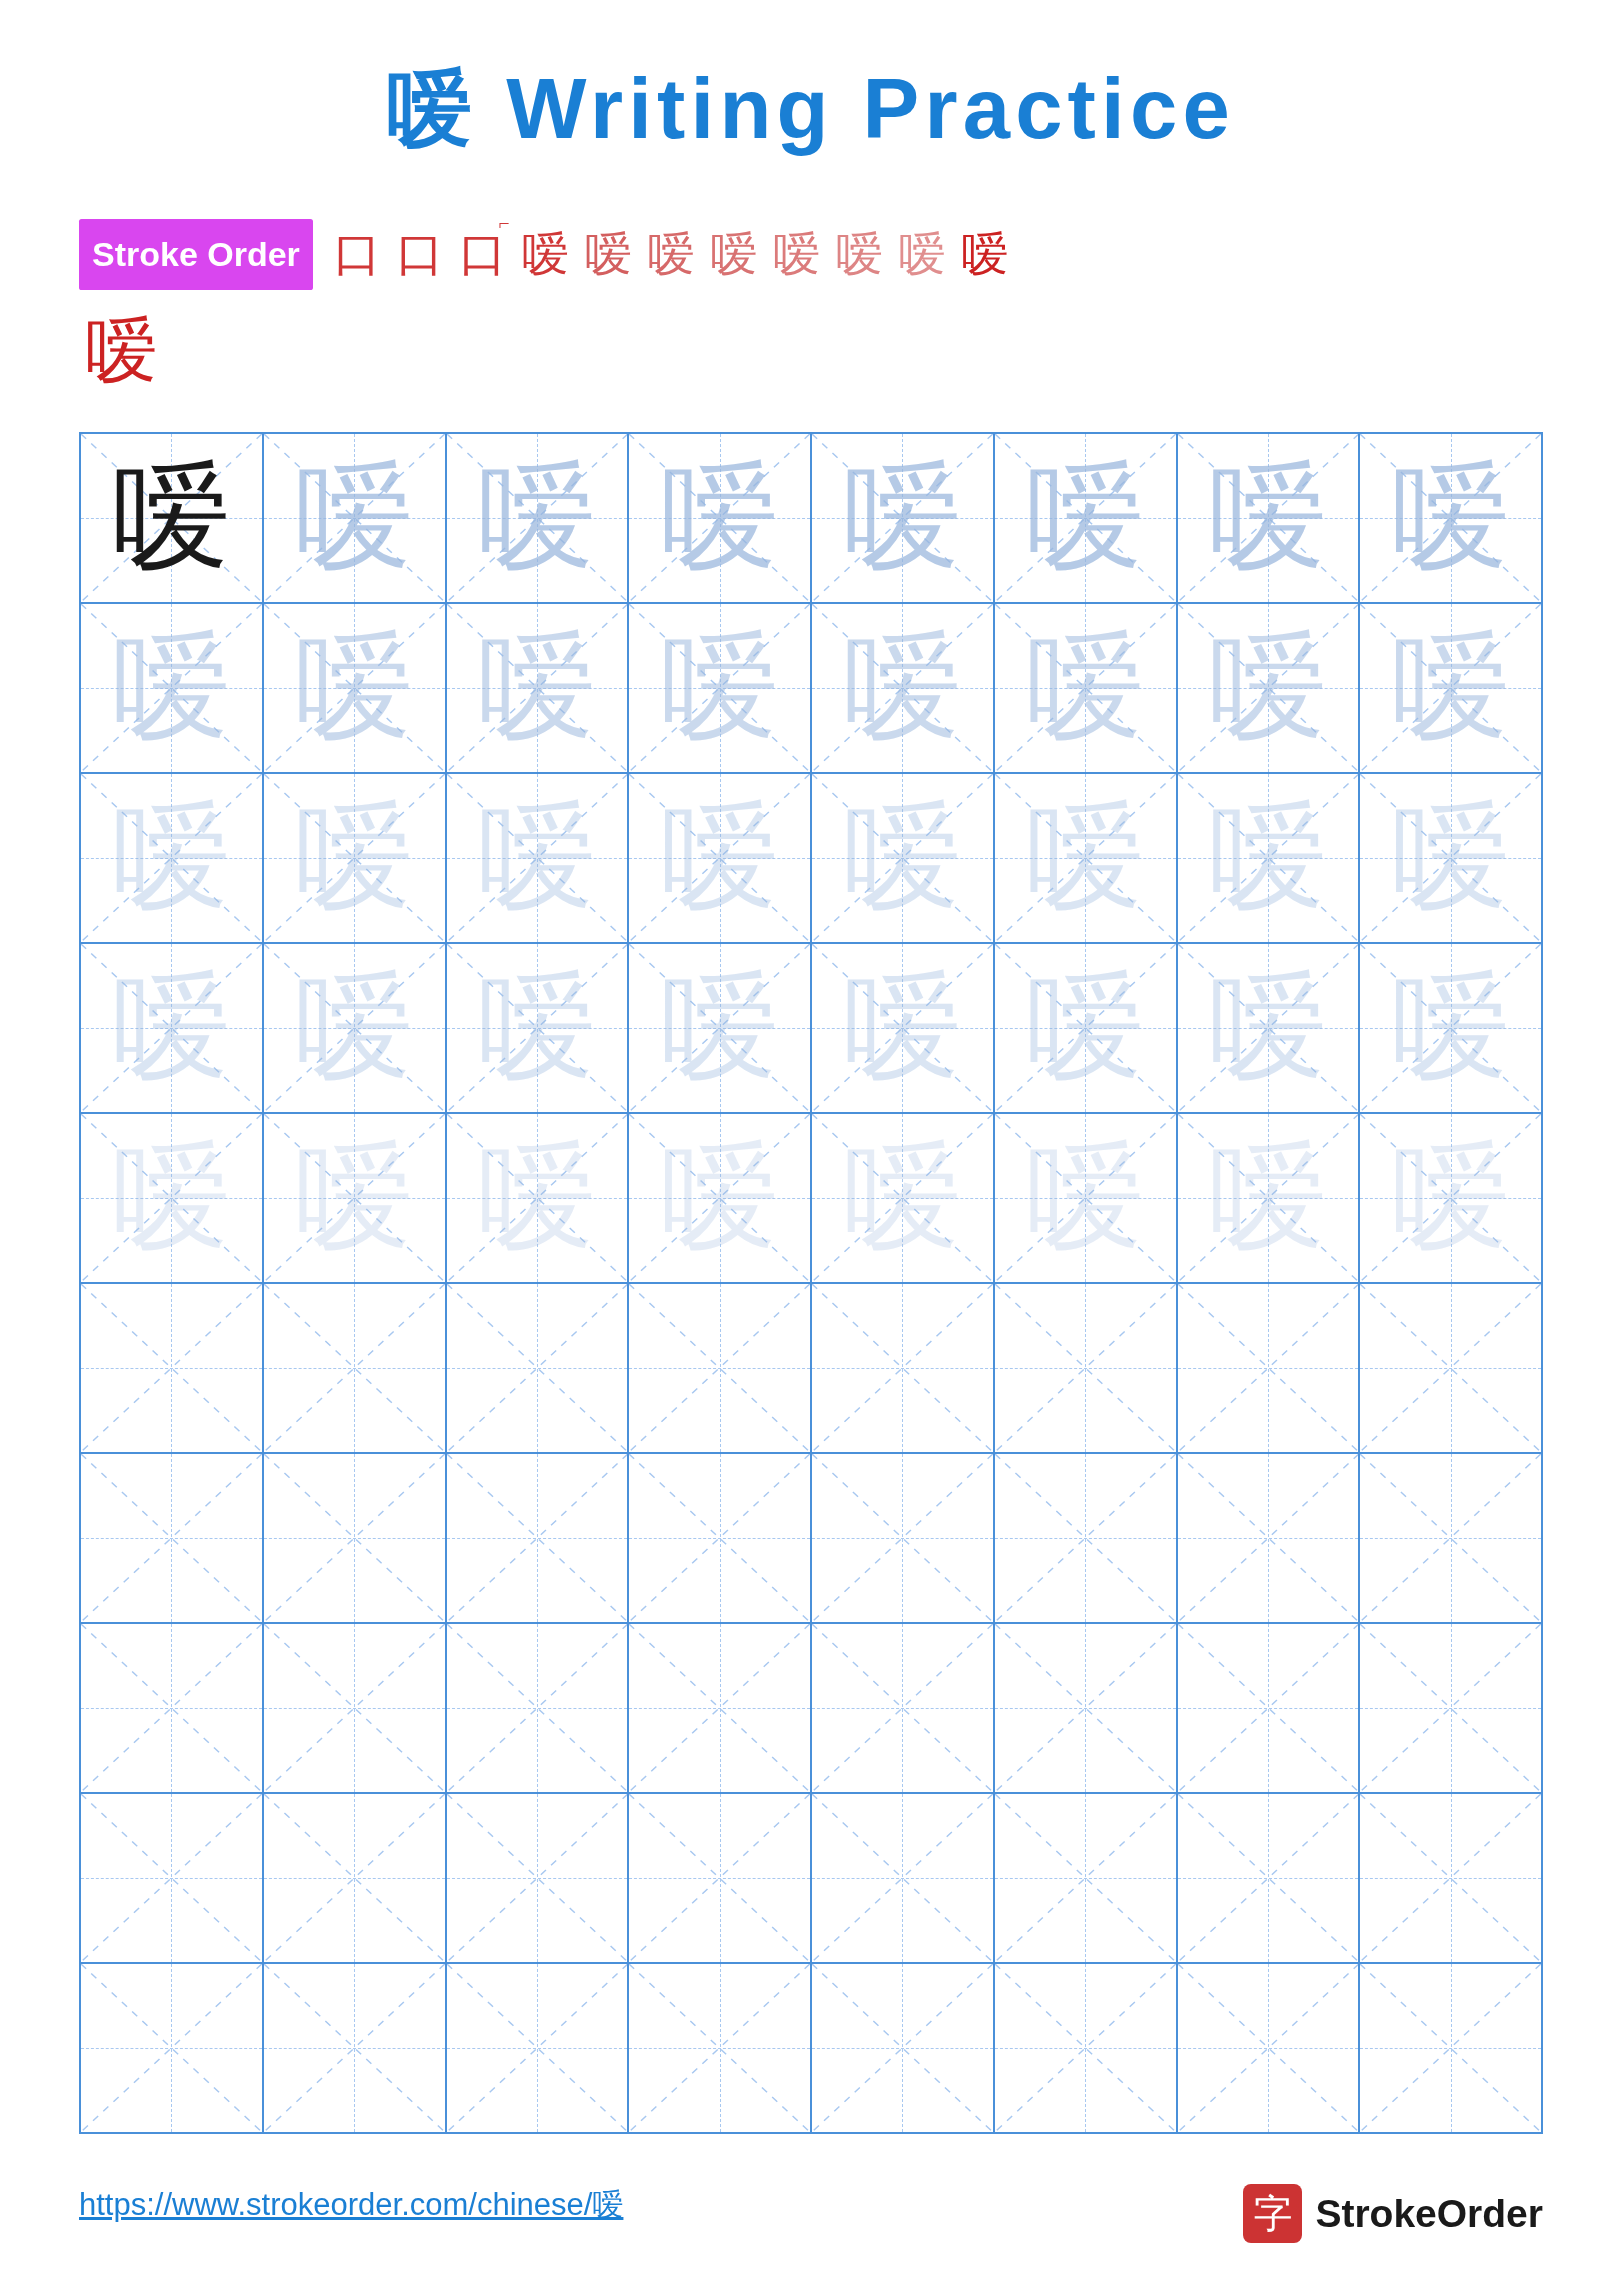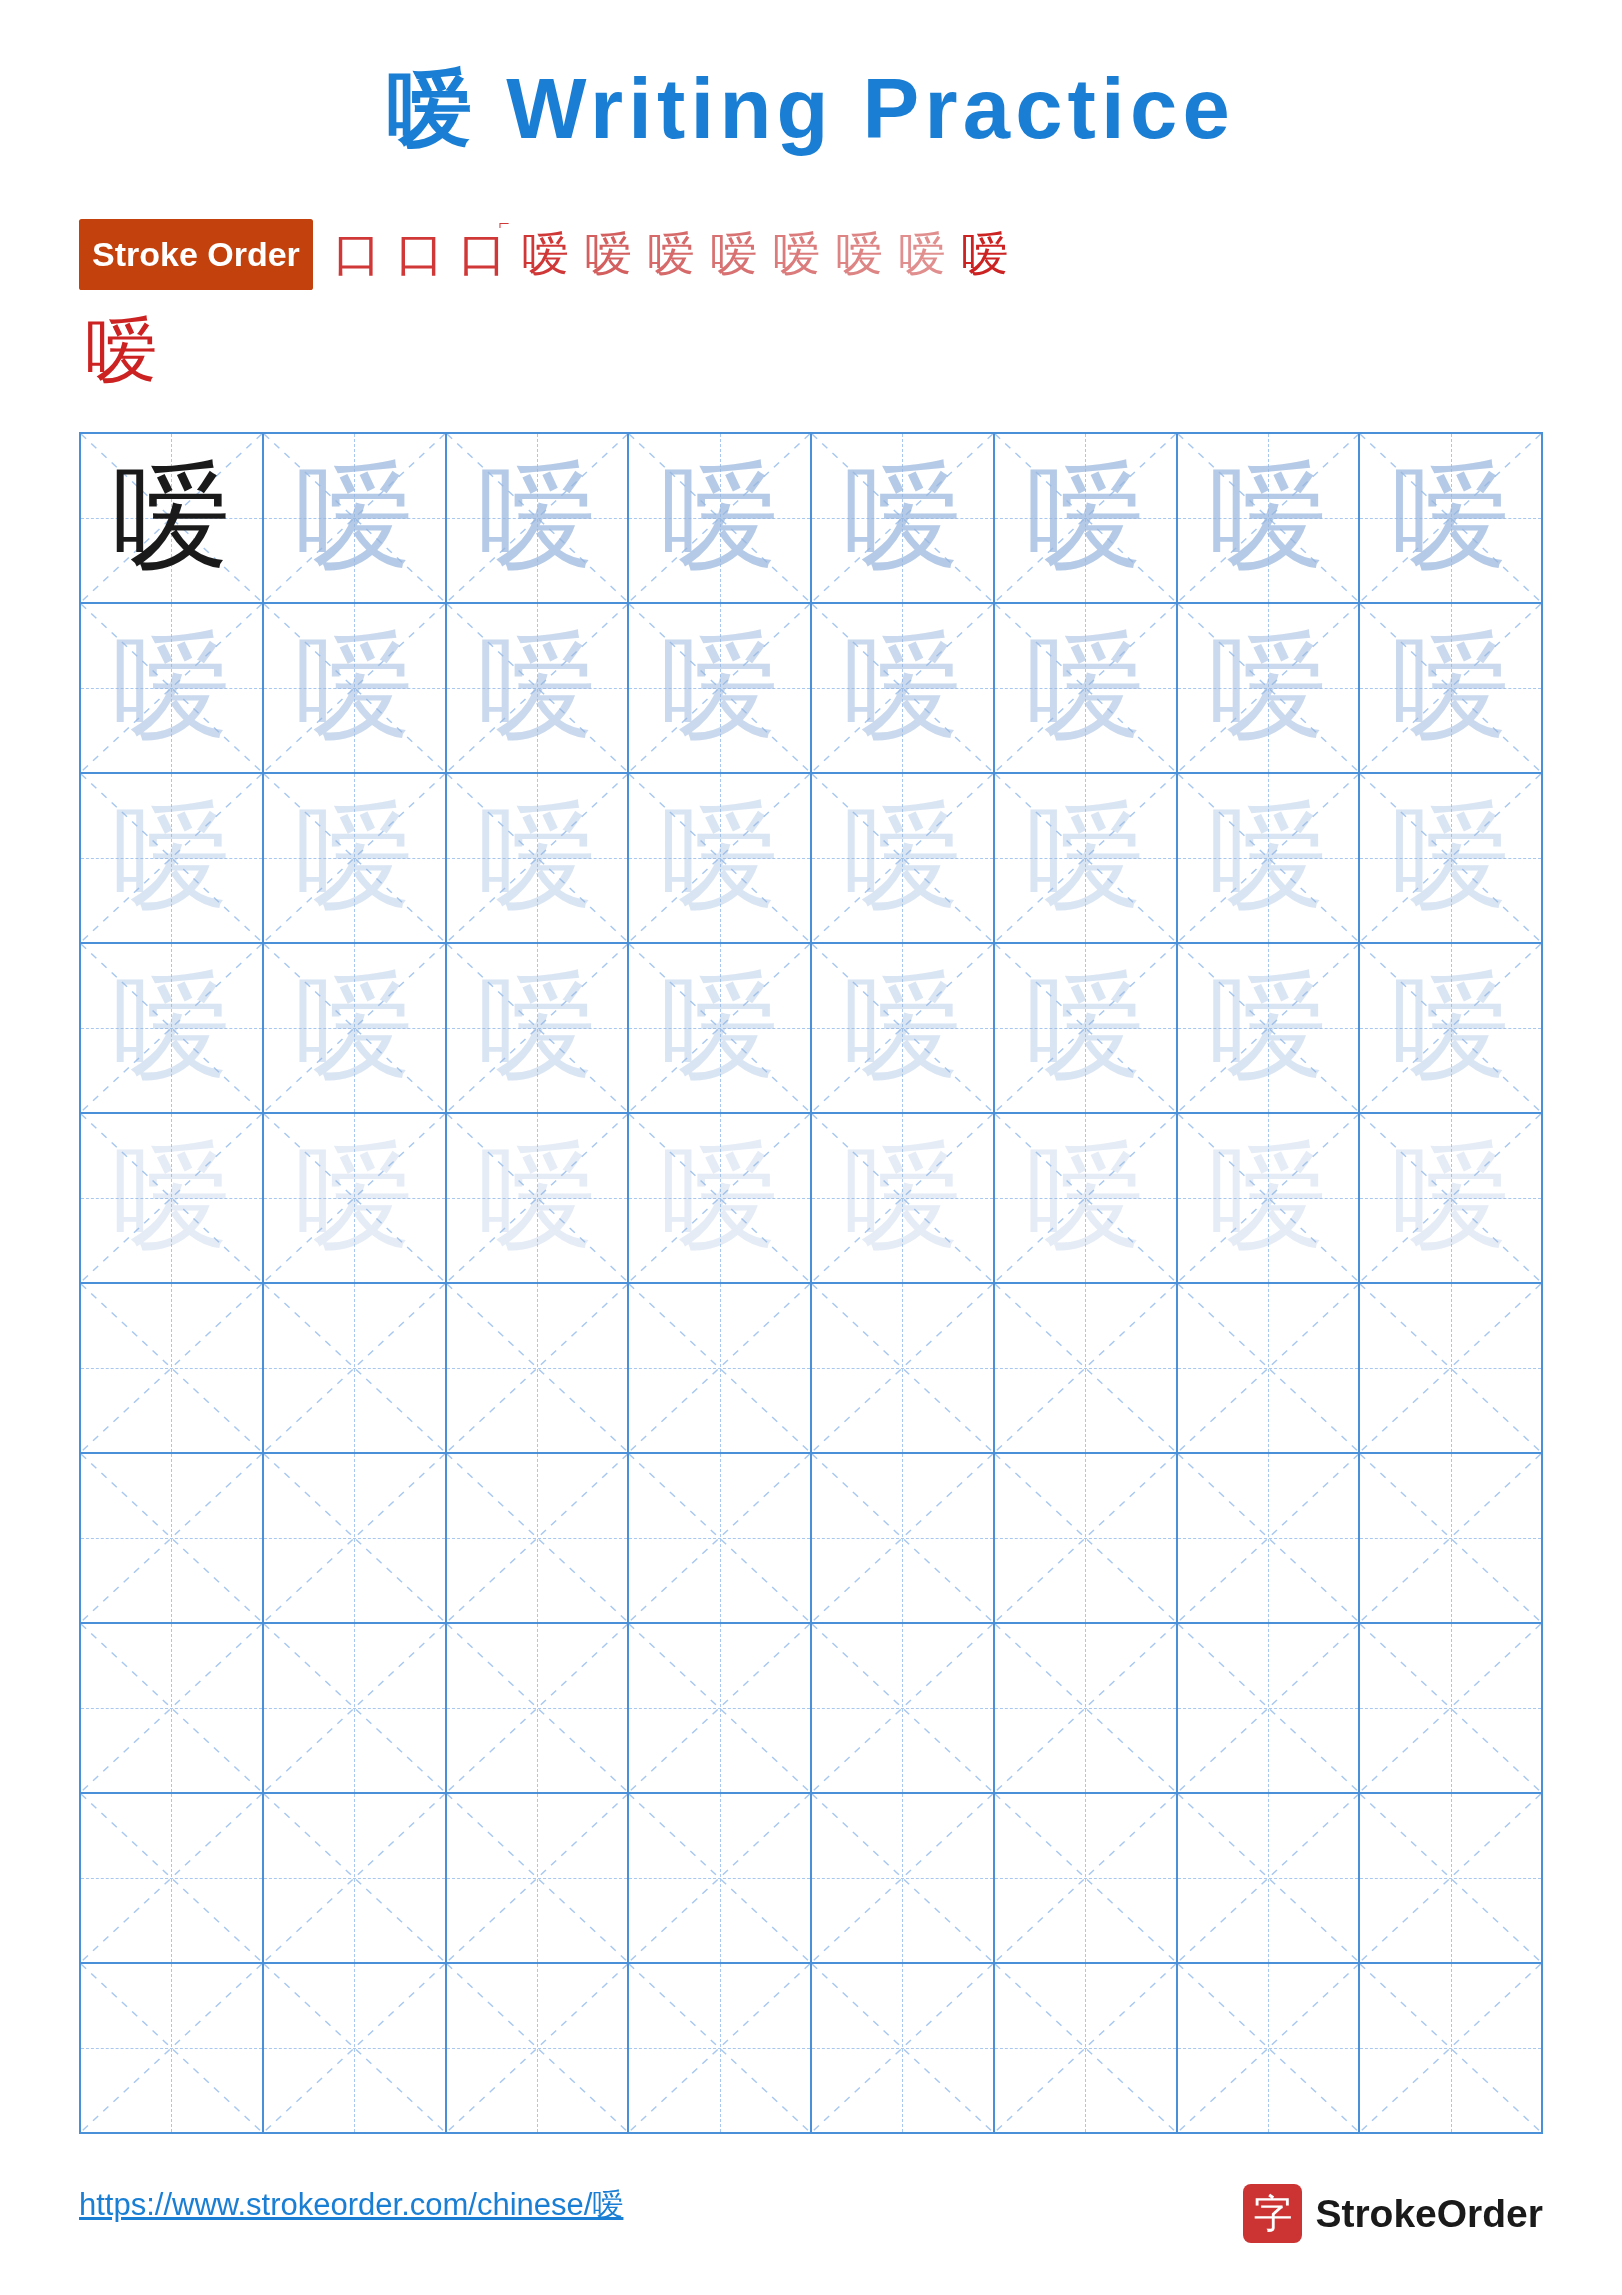--- a/index.html
+++ b/index.html
@@ -42,21 +42,21 @@
 
     .stroke-order-row {
       display: flex;
       align-items: center;
       flex-wrap: wrap;
       gap: 0px;
       margin-bottom: 6.5px;
     }
 
     .stroke-order-label {
-      background: #c2410c;
+      background: #d946ef;
       color: white;
       font-size: 34px;
       font-family: Arial, sans-serif;
       font-weight: bold;
       padding: 16px 13px;
       border-radius: 2.6px;
       margin-right: 13px;
     }
 
     .stroke-step {

